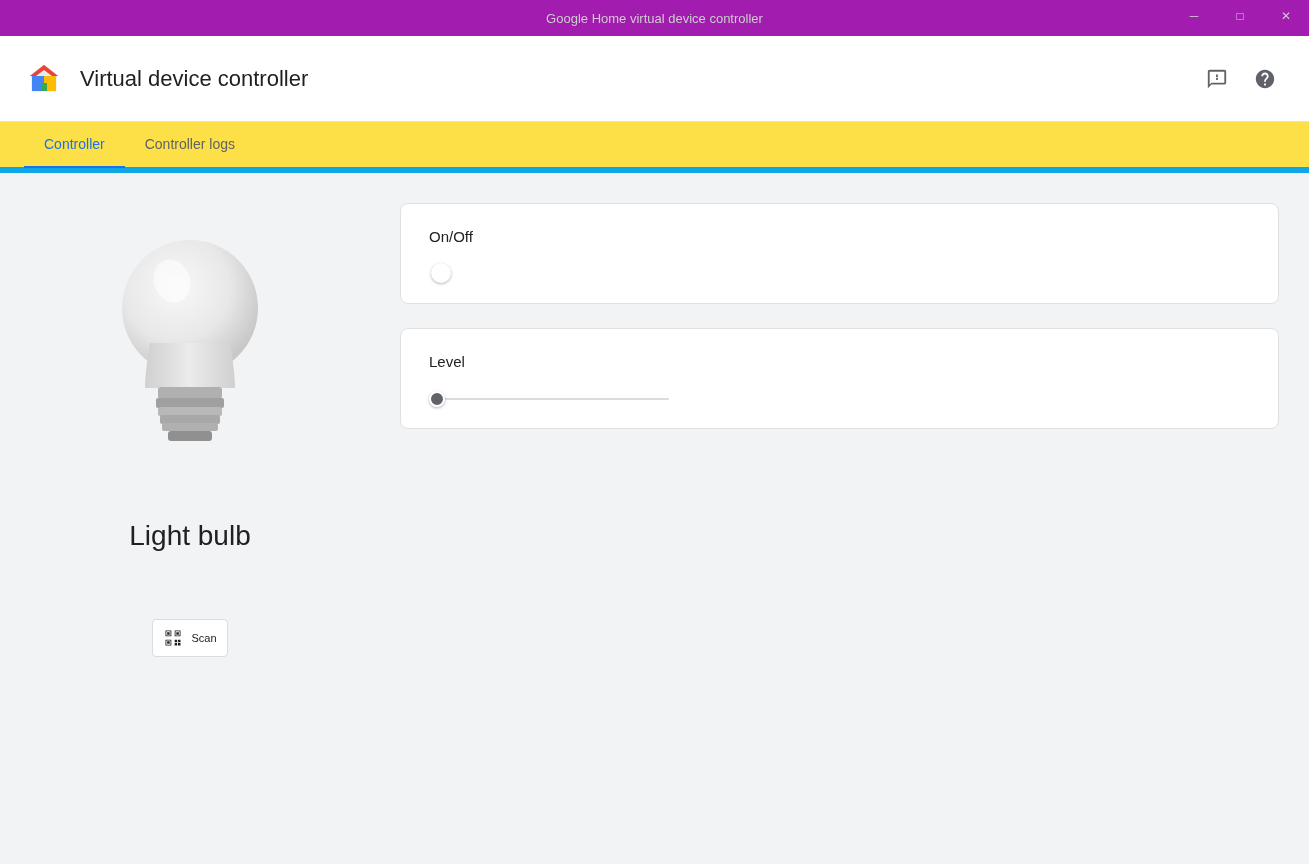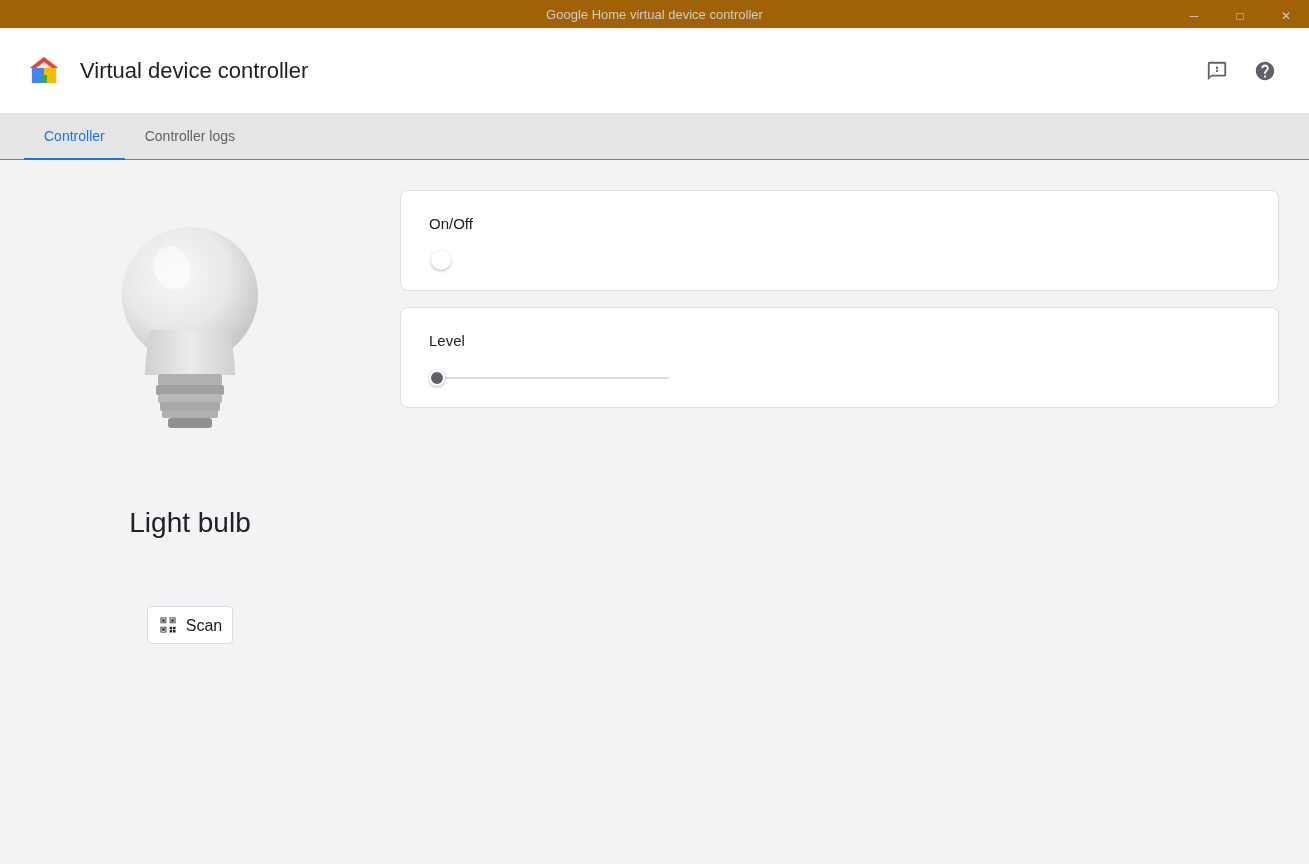--- a/index.html
+++ b/index.html
@@ -9,22 +9,22 @@
       background: #fff;
       width: 1309px;
       height: 864px;
       overflow: hidden;
       display: flex;
       flex-direction: column;
     }
 
     
     .title-bar {
-      background: #a16207;
-      height: 28px;
+      background: #a21caf;
+      height: 36px;
       display: flex;
       align-items: center;
       justify-content: center;
       position: relative;
       flex-shrink: 0;
     }
     .title-bar-text {
       color: #ccc;
       font-size: 13px;
     }
@@ -81,24 +81,24 @@
       cursor: pointer;
       display: flex;
       align-items: center;
       justify-content: center;
       color: #5f6368;
     }
 
     
     .tabs-bar {
       display: flex;
-      border-bottom: 1px solid #0ea5e9;
+      border-bottom: 6px solid #0ea5e9;
       padding: 0 24px;
       flex-shrink: 0;
-      background: #e5e5e5;
+      background: #fde047;
     }
     .tab {
       padding: 14px 20px;
       font-size: 14px;
       color: #5f6368;
       cursor: pointer;
       border-bottom: 2px solid transparent;
       margin-bottom: -1px;
       user-select: none;
     }
@@ -136,38 +136,38 @@
     
     .device-name {
       font-size: 28px;
       font-weight: 400;
       color: #202124;
       margin-bottom: 20px;
     }
 
     .scan-button {
       display: flex;
-      align-items: flex-end;
+      align-items: center;
       gap: 8px;
       padding: 8px 10px;
       border: 1px solid #dadce0;
       border-radius: 4px;
       background: #fff;
       cursor: pointer;
-      font-size: 16px;
+      font-size: 11px;
       color: #202124;
     }
 
     
     .right-panel {
       flex: 1;
       padding: 30px 30px 30px 20px;
       display: flex;
       flex-direction: column;
-      gap: 16px;
+      gap: 24px;
     }
 
     .control-card {
       background: #fff;
       border: 1px solid #e0e0e0;
       border-radius: 8px;
       padding: 24px 28px;
     }
     .control-card-title {
       font-size: 15px;

